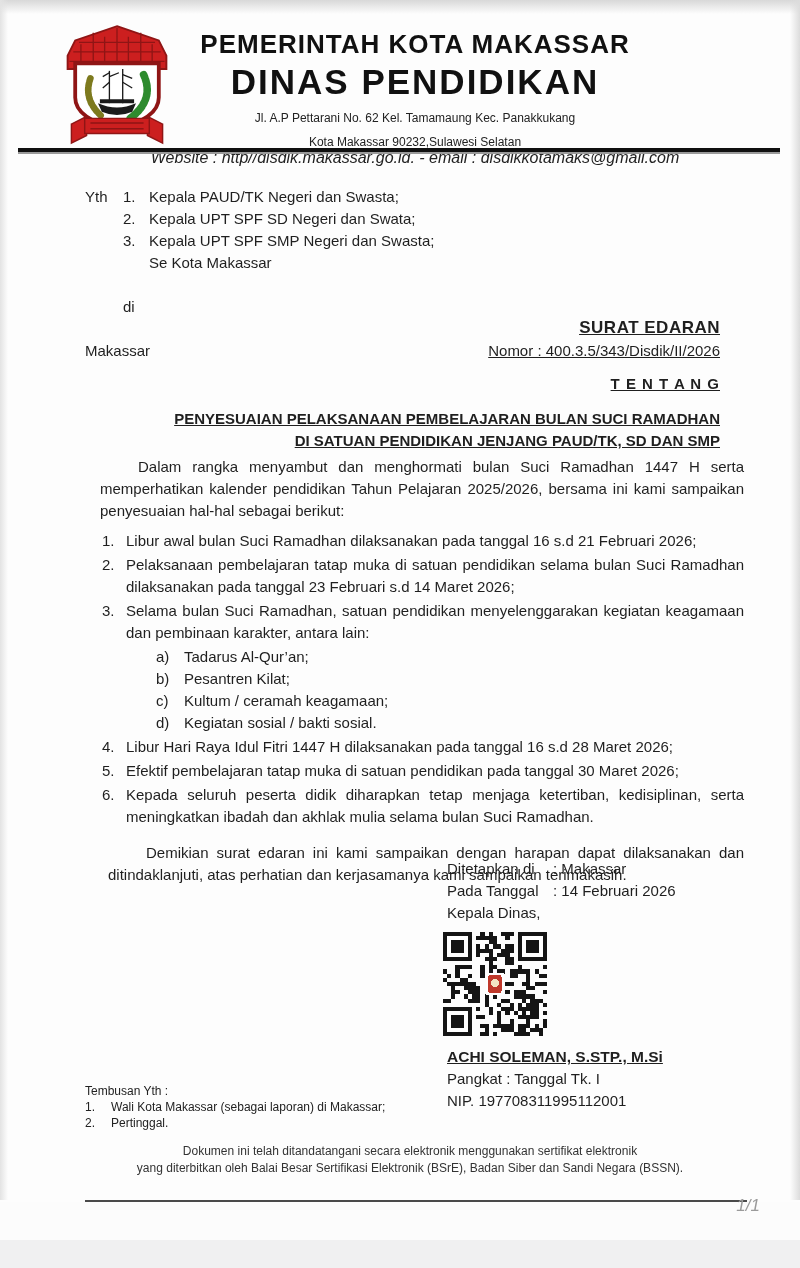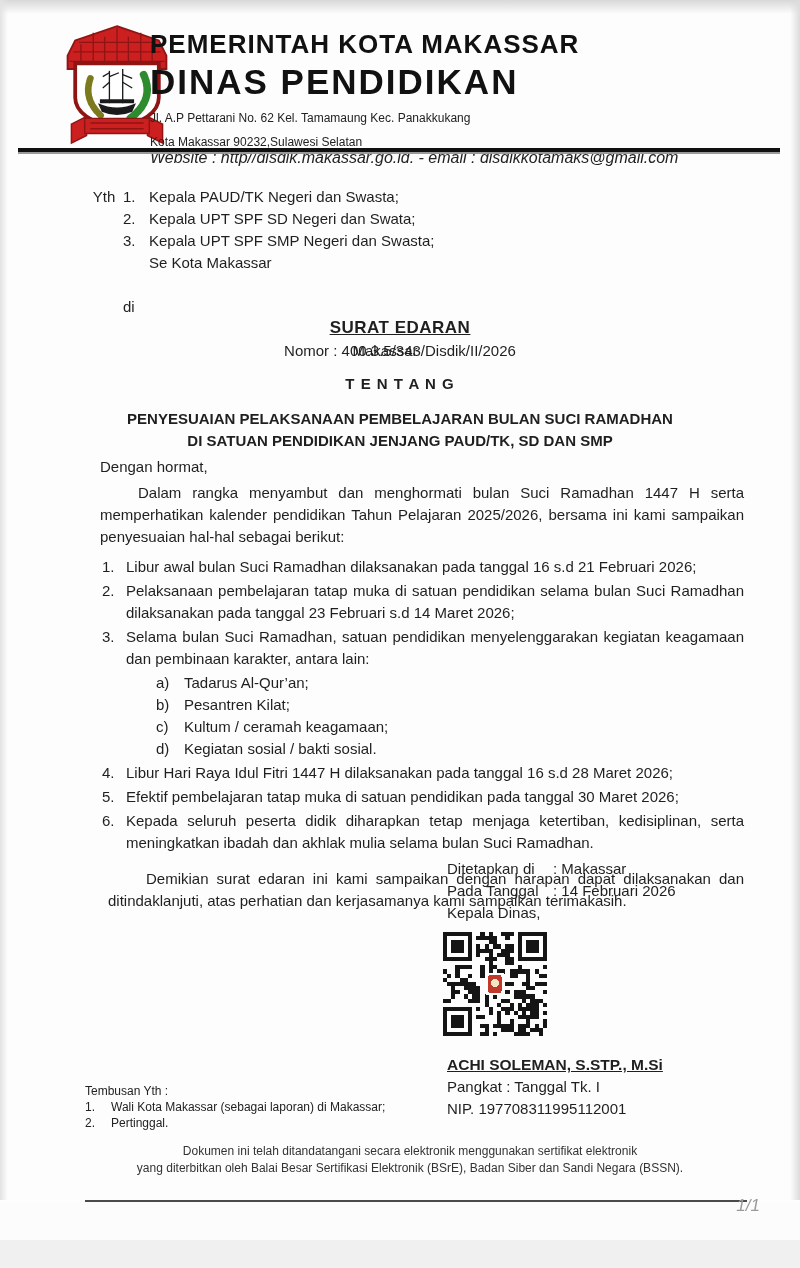--- a/index.html
+++ b/index.html
@@ -25,42 +25,42 @@
     background:linear-gradient(to right, #e3e3e3, rgba(255,255,255,0));
   }
   .scan-edge-right {
     position:absolute; right:0; top:0; width:10px; height:1200px;
     background:linear-gradient(to left, #dcdcdc, rgba(255,255,255,0));
   }
 
   
   .letterhead { position:absolute; left:0; top:25px; width:100%; height:120px; }
   .seal { position:absolute; left:60px; top:0; width:114px; height:124px; }
-  .lh-text { position:absolute; left:150px; top:4px; width:530px; text-align:left; }
+  .lh-text { position:absolute; left:150px; top:4px; width:530px; text-align:center; }
   .lh-gov  { font-size:26px; font-weight:bold; letter-spacing:1px; color:#111; }
   .lh-dept { font-size:35px; font-weight:bold; letter-spacing:2px; color:#111; margin-top:2px; }
   .lh-addr { font-size:12px; line-height:16px; margin-top:8px; color:#222; }
   .lh-web  { font-size:16px; line-height:16px; font-style:italic; color:#222; }
   .head-rule {
     position:absolute; left:18px; right:20px; top:148px; height:6px;
     background:#101010; border-bottom:2px solid #9a9a9a;
   }
 
   
   .recipient { position:absolute; left:85px; top:186px; width:600px; font-size:15px; line-height:22px; }
   .rcp-row { display:flex; }
-  .rcp-yth { width:38px; flex:0 0 38px;text-align:center; }
+  .rcp-yth { width:38px; flex:0 0 38px; }
   .rcp-list .li { display:flex; }
   .rcp-list .num { width:26px; flex:0 0 26px; }
   .rcp-scope { margin-left:26px; }
   .rcp-di { margin-left:38px; margin-top:22px; }
-  .rcp-city { margin-top:22px;text-align:center; }
-
-  
-  .titleblock { position:absolute; left:80px; top:318px; width:640px; text-align:center; }
+  .rcp-city { margin-top:22px; }
+
+  
+  .titleblock { position:absolute; left:80px; top:318px; width:640px; text-align:right;text-decoration:underline; }
   .t-heading { font-size:17px; font-weight:bold; text-decoration:underline; letter-spacing:0.5px; }
   .t-number { font-size:15px; margin-top:4px; }
   .t-tentang { font-size:15px; font-weight:bold; margin-top:16px; letter-spacing:1px; }
   .t-subject { font-size:15px; font-weight:bold; line-height:22px; margin-top:16px; }
 
   
   .bodyblock { position:absolute; left:100px; top:456px; width:644px; font-size:15px; line-height:22px; }
   .b-open { margin-bottom:4px; }
   .b-par { text-align:justify; text-indent:38px; }
   .b-list { margin-top:8px; }
@@ -71,21 +71,21 @@
   .b-sub .sli { display:flex; margin-left:56px; }
   .b-sub .snum { width:28px; flex:0 0 28px; }
   .b-close { margin-top:14px; text-align:justify; text-indent:38px;margin-left:8px; }
 
   
   .sig { position:absolute; left:447px; top:858px; width:300px; font-size:15px; line-height:22px; }
   .sig-row { display:flex; }
   .sig-label { width:106px; flex:0 0 106px; }
   .sig-title { margin-top:0; }
   .qr-wrap { margin:8px 0 4px -4px; width:104px; height:104px; }
-  .sig-name { font-weight:bold; text-decoration:underline; font-size:15.5px; margin-top:18px; }
+  .sig-name { font-weight:bold; text-decoration:underline; font-size:15.5px; margin-top:10px; }
   .sig-rank, .sig-nip { font-size:15px; }
 
   
   .tembusan { position:absolute; left:85px; top:1075px; width:420px; font-size:12px; line-height:16px; color:#222;margin-top:8px; }
   .tb-li { display:flex; }
   .tb-li .num { width:26px; flex:0 0 26px; }
 
   
   .footnote { position:absolute; left:100px; top:1143px; width:620px; text-align:center; font-size:12px; line-height:17px; color:#333; }
 
@@ -167,21 +167,20 @@
     <div class="t-heading">SURAT EDARAN</div>
     <div class="t-number">Nomor : 400.3.5/343/Disdik/II/2026</div>
     <div class="t-tentang">T E N T A N G</div>
     <div class="t-subject">
       <div>PENYESUAIAN PELAKSANAAN PEMBELAJARAN BULAN SUCI RAMADHAN</div>
       <div>DI SATUAN PENDIDIKAN JENJANG PAUD/TK, SD DAN SMP</div>
     </div>
   </div>
 
   <div class="bodyblock">
-    <div class="b-open">Dengan hormat,</div>
     <div class="b-par">Dalam rangka menyambut dan menghormati bulan Suci Ramadhan 1447 H serta memperhatikan kalender pendidikan Tahun Pelajaran 2025/2026, bersama ini kami sampaikan penyesuaian hal-hal sebagai berikut:</div>
 
     <div class="b-list">
       <div class="b-li">
         <span class="num">1.</span>
         <span class="txt">Libur awal bulan Suci Ramadhan dilaksanakan pada tanggal 16 s.d 21 Februari 2026;</span>
       </div>
       <div class="b-li">
         <span class="num">2.</span>
         <span class="txt">Pelaksanaan pembelajaran tatap muka di satuan pendidikan selama bulan Suci Ramadhan dilaksanakan pada tanggal 23 Februari s.d 14 Maret 2026;</span>

